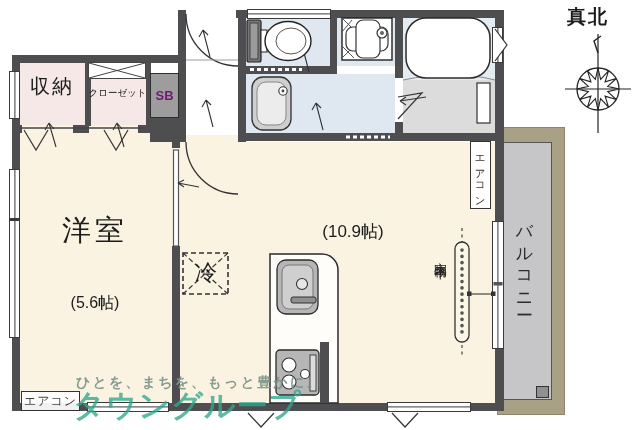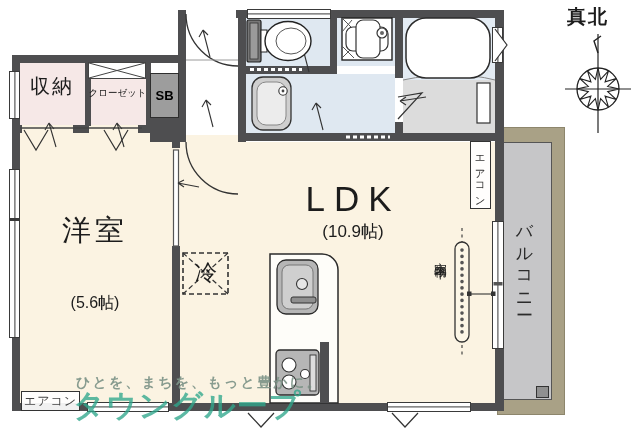--- a/index.html
+++ b/index.html
@@ -64,21 +64,21 @@
   <div class="wall" style="left:495px;top:10px;width:9px;height:401px;"></div>
   <div class="wall" style="left:85px;top:62px;width:6px;height:64px;"></div>
   <div class="wall" style="left:146px;top:62px;width:5px;height:64px;"></div>
   <div class="wall" style="left:12px;top:125px;width:10px;height:8px;"></div>
   <div class="wall" style="left:73px;top:125px;width:16px;height:8px;"></div>
   <div class="wall" style="left:138px;top:125px;width:14px;height:8px;"></div>
   <div class="wall" style="left:172px;top:135px;width:8px;height:13px;"></div>
   <div class="wall" style="left:172px;top:246px;width:8px;height:165px;"></div>
 
   <div class="sbbox" style="left:150px;top:73px;width:29px;height:45px;">
-    <span class="lblsb" style="font-size:13px;font-weight:bold;color:#000000;">SB</span>
+    <span class="lblsb" style="font-size:13px;font-weight:bold;color:#701a75;">SB</span>
   </div>
   <div class="xbox" style="left:88px;top:62px;width:58px;height:17px;"></div>
 
   <div class="win" style="left:9px;top:71px;width:11px;height:48px;">
       <div class="vline"></div>
     </div>
   <div class="win" style="left:9px;top:169px;width:11px;height:169px;">
       <div class="vline"></div>
       <div class="tick" style="top:48px;"></div>
     </div>
@@ -204,21 +204,20 @@
       <path d="M601,36 L594,41 L598,53" fill="none" stroke="#222" stroke-width="1.4"></path>
       <circle cx="598" cy="89" r="21" fill="none" stroke="#222" stroke-width="1.3"></circle>
       <path d="M619,89 L607.7,86.4 L616.2,78.5 L605.1,81.9 L608.5,70.8 L600.6,79.3 L598,68 L595.4,79.3 L587.5,70.8 L590.9,81.9 L579.8,78.5 L588.3,86.4 L577,89 L588.3,91.6 L579.8,99.5 L590.9,96.1 L587.5,107.2 L595.4,98.7 L598,110 L600.6,98.7 L608.5,107.2 L605.1,96.1 L616.2,99.5 L607.7,91.6 Z" fill="none" stroke="#222" stroke-width="1.1"></path>
     </g>
   </svg>
 
   <div class="lbl ctr" style="left:18px;top:76px;width:68px;font-size:20px;letter-spacing:2px;font-weight:500;text-align:center;">収納</div>
   <div class="lbl ctr" style="left:86px;top:88px;width:63px;font-size:9.5px;">クローゼット</div>
   <div class="lbl ctr" style="left:28px;top:216px;width:134px;font-size:29px;letter-spacing:4px;font-weight:500;">洋室</div>
   <div class="lbl ctr" style="left:28px;top:265px;width:134px;font-size:16px;margin-top:30px;">(5.6帖)</div>
-  <div class="lbl ctr" style="left:288px;top:181px;width:130px;font-size:35px;letter-spacing:9px;font-weight:500;">LDK</div>
   <div class="lbl ctr" style="left:288px;top:223px;width:130px;font-size:17px;">(10.9帖)</div>
   <div class="lbl ctr" style="left:192px;top:262px;width:28px;font-size:22px;font-weight:500;">冷</div>
   <div class="lbl vtext" style="left:516px;top:212px;height:140px;font-size:17px;letter-spacing:4px;color:#2b2b2b;">バルコニー</div>
   <div class="lbl vtext" style="left:434px;top:252px;height:92px;font-size:12.5px;letter-spacing:2px;">室内物干</div>
   <div class="lbl" style="left:567px;top:7px;font-size:19px;font-weight:bold;letter-spacing:2px;">真北</div>
 
   <div class="aircon" style="left:470px;top:141px;width:21px;height:68px;">
     <span class="vtext" style="font-size:10.5px;letter-spacing:1.5px;color:#333;">エアコン</span>
   </div>
   <div class="aircon" style="left:21px;top:391px;width:59px;height:20px;z-index:8;">

